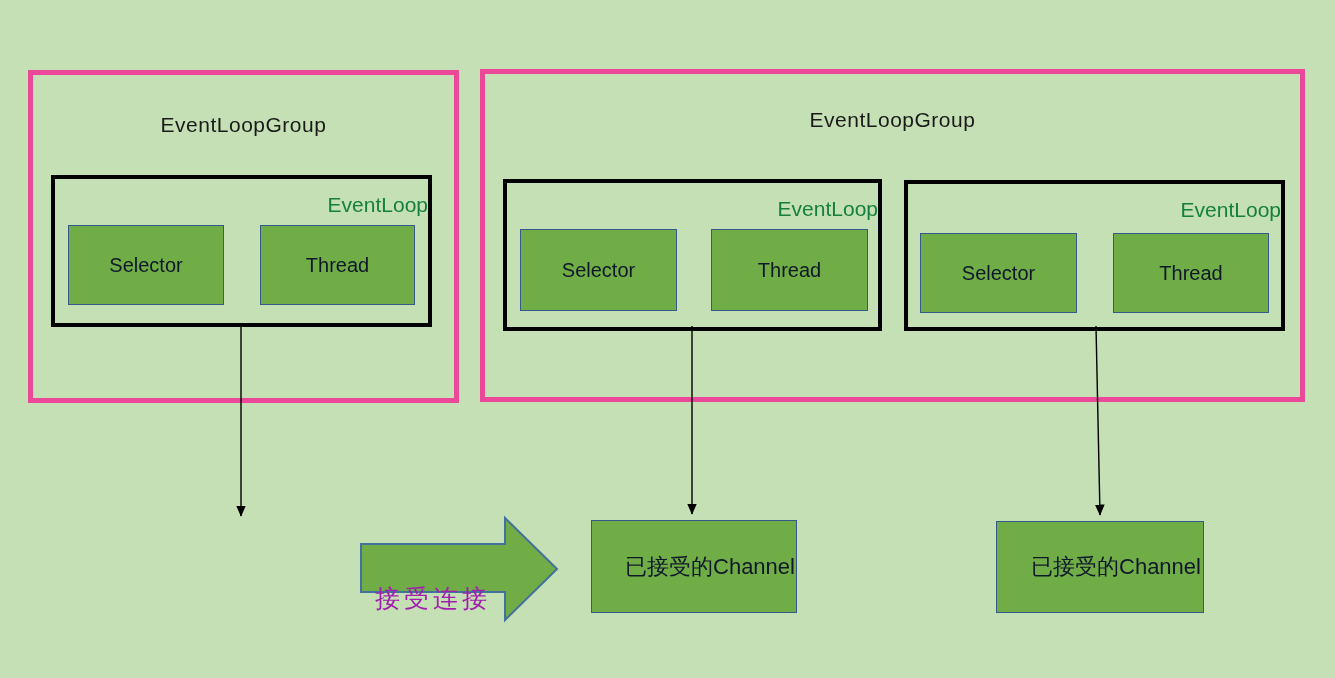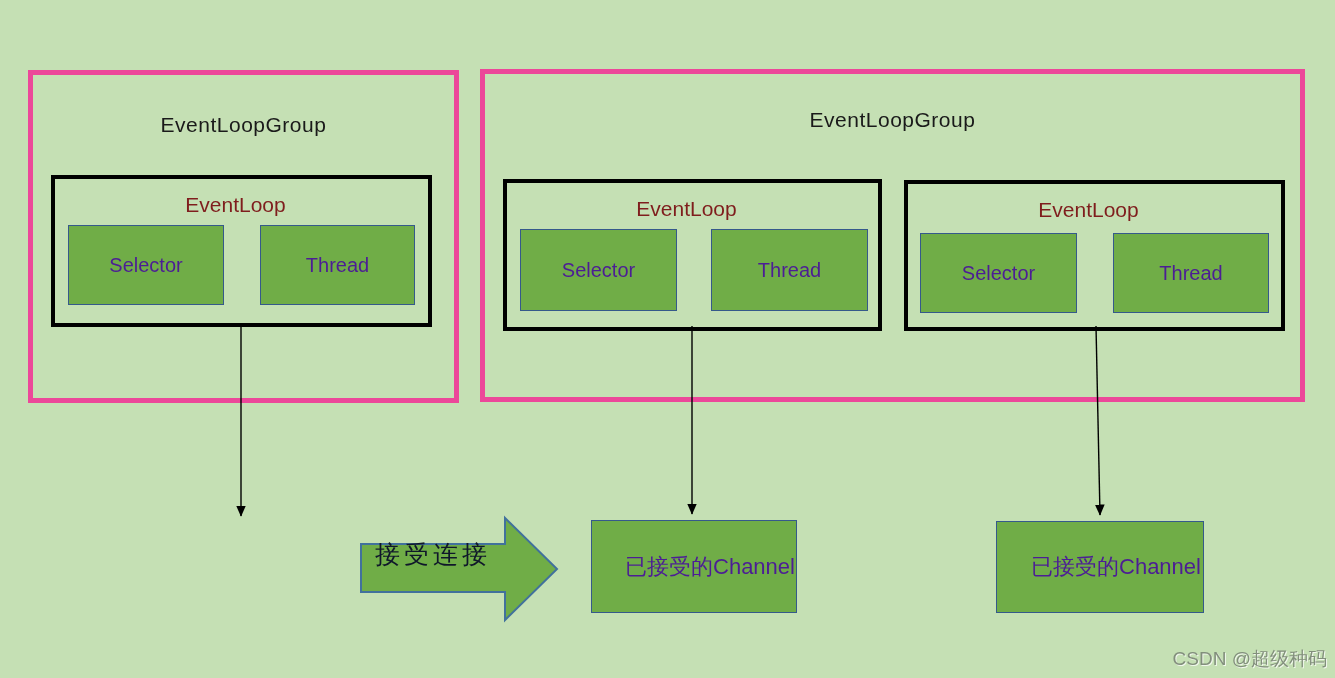--- a/index.html
+++ b/index.html
@@ -27,50 +27,50 @@
     color:#1a1a1a;
     letter-spacing:0.5px;
   }
   .loop-box{
     position:absolute;
     border:4px solid #000;
     box-sizing:border-box;
   }
   .loop-title{
     position:absolute;
-    left:0;right:12px;
-    text-align:center;
+    left:0;right:0;
+    text-align:right;
     font-size:21px;
-    color:#7f1d1d;
+    color:#15803d;
   }
   .green-box{
     position:absolute;
     background:#70ad47;
     border:1.5px solid #35598b;
     box-sizing:border-box;
     display:flex;
     align-items:center;
     justify-content:center;
-    color:#4c1d95;
+    color:#0f172a;
   }
   .green-box.small-label{font-size:20px;}
   .channel-label{font-size:21px;}
   .cjk-label{font-size:22px;padding-left:32px;}
   .svg-overlay{
     position:absolute;
     left:0;top:0;
     width:1335px;height:678px;
     pointer-events:none;
   }
   .flow-arrow-label{
     position:absolute;
-    left:361px;top:524px;
+    left:361px;top:568px;
     width:144px;height:60px;
     display:flex;align-items:center;justify-content:center;
-    color:#0f172a;
+    color:#a21caf;
     font-size:25px;
     letter-spacing:4px;
     pointer-events:none;
   }
   .watermark{
     position:absolute;
     right:8px;bottom:6px;
     font-size:19px;
     color:rgba(125,138,120,0.95);
     text-shadow:1px 1px 0 rgba(255,255,255,0.75);
@@ -118,15 +118,14 @@
       </marker>
     </defs>
     <line x1="241" y1="326" x2="241" y2="516" stroke="#000" stroke-width="1.4" marker-end="url(#arrowhead)"></line>
     <line x1="692" y1="326" x2="692" y2="514" stroke="#000" stroke-width="1.4" marker-end="url(#arrowhead)"></line>
     <line x1="1096" y1="326" x2="1100" y2="515" stroke="#000" stroke-width="1.4" marker-end="url(#arrowhead)"></line>
     <polygon points="361,544 505,544 505,518 557,569 505,620 505,592 361,592" fill="#70ad47" stroke="#41719c" stroke-width="2"></polygon>
   </svg>
 
   <div class="flow-arrow-label">接受连接</div>
 
-  <div class="watermark">CSDN @超级种码</div>
 
 </div>
 
 </body></html>

